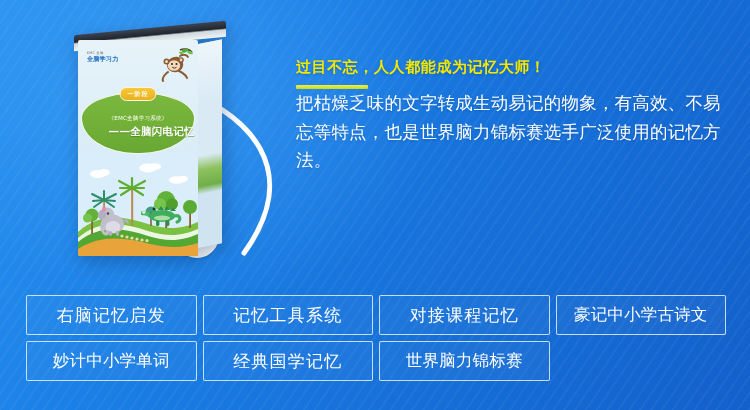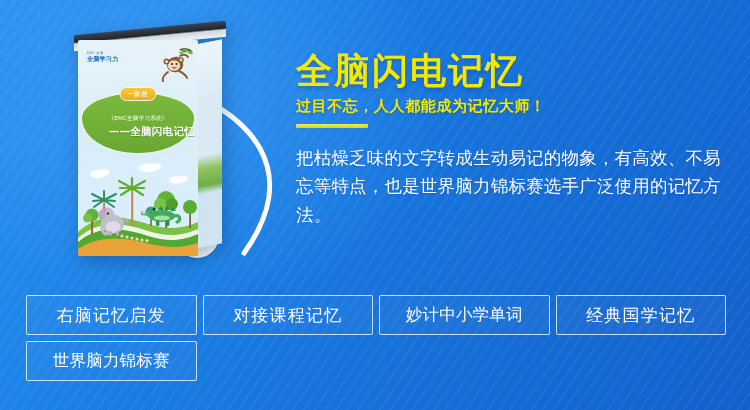--- a/index.html
+++ b/index.html
@@ -251,21 +251,21 @@
     white-space: nowrap;
   }
   .rule {
     margin-top: 9px;
     width: 72px;
     height: 4px;
     background: linear-gradient(180deg, #eaf04a 0%, #c9dc1c 100%);
     border-radius: 1px;
   }
   .paragraph {
-    margin-top: 16px;
+    margin-top: 0;
     width: 432px;
     font-size: 17.5px;
     line-height: 1.62;
     color: #ffffff;
     letter-spacing: 0.2px;
     text-shadow: 0 1px 2px rgba(0,35,85,0.22);
   }
 
   
   .tag-grid {
@@ -452,27 +452,28 @@
             <rect x="88" y="66" width="3.4" height="6" rx="1.6" fill="#2e8f49"></rect>
             <ellipse cx="84" cy="64" rx="8" ry="2.6" fill="#d7f0c8" opacity="0.7"></ellipse>
           </g>
         </svg>
 
       </div>
     </div>
   </div>
 
   <div class="copy">
-    <div class="headline">全脑闪电记忆</div>
     <div class="subhead">过目不忘，人人都能成为记忆大师！</div>
     <div class="rule"></div>
     <div class="paragraph">把枯燥乏味的文字转成生动易记的物象，有高效、不易忘等特点，也是世界脑力锦标赛选手广泛使用的记忆方法。</div>
   </div>
 
   <div class="tag-grid">
     <div class="tag">右脑记忆启发</div>
+    <div class="tag">记忆工具系统</div>
     <div class="tag">对接课程记忆</div>
+    <div class="tag tight">豪记中小学古诗文</div>
     <div class="tag tight">妙计中小学单词</div>
     <div class="tag">经典国学记忆</div>
     <div class="tag tight">世界脑力锦标赛</div>
   </div>
 
 </div>
 
 </body></html>

